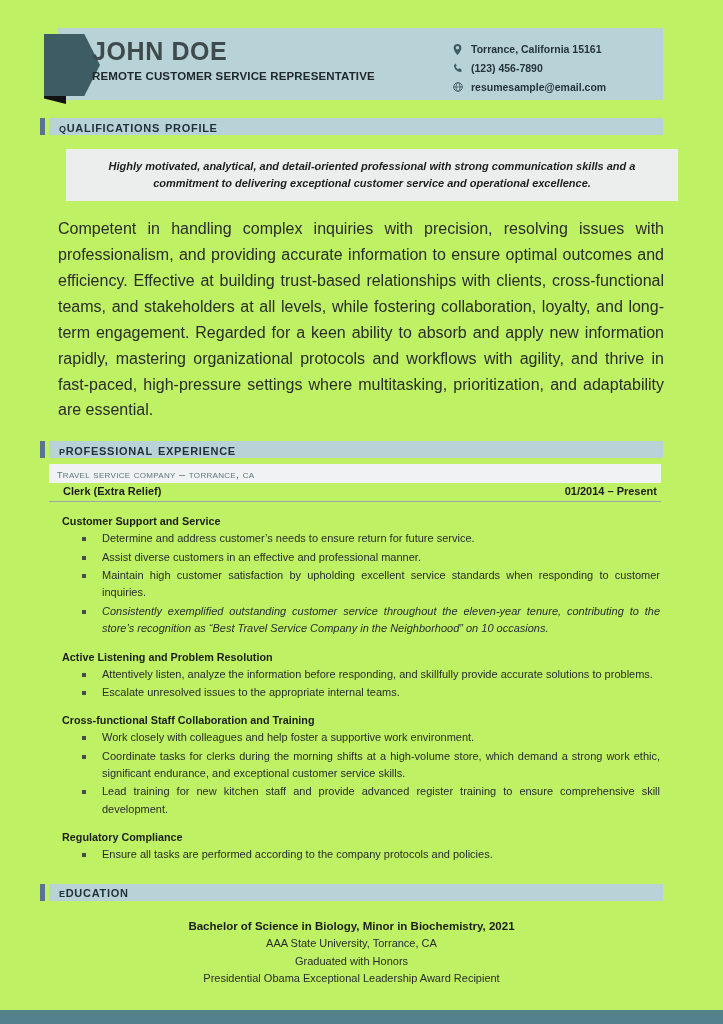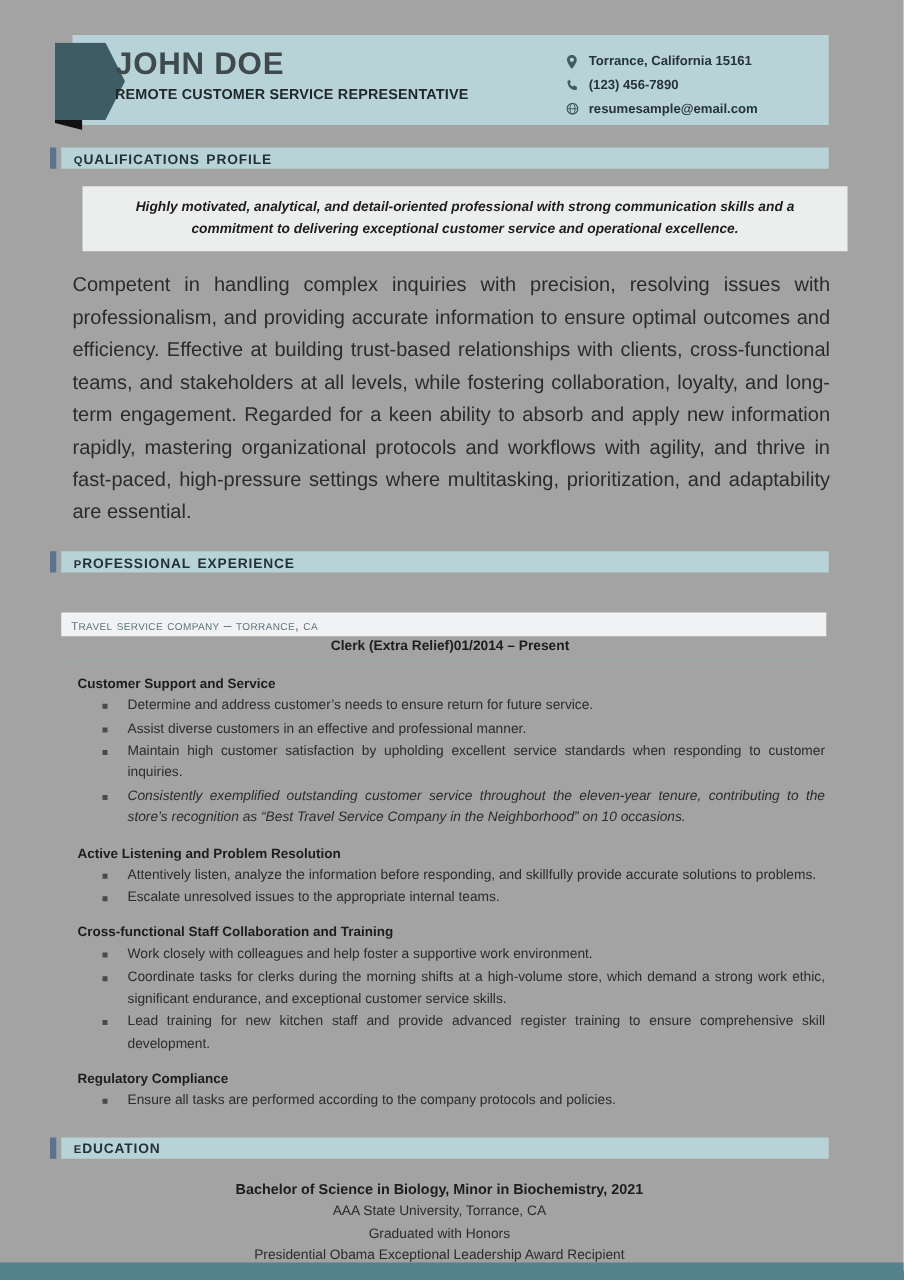--- a/index.html
+++ b/index.html
@@ -14,21 +14,21 @@
     font-family: "Liberation Sans", sans-serif;
     color: #2b2b2b;
     overflow: hidden;
   }
 
   .page {
     position: absolute;
     left: 0; top: 0;
     width: 723px;
     height: 1024px;
-    background: #a3a3a3;
+    background: #bef264;
     box-sizing: border-box;
   }
 
   .content {
     position: absolute;
     left: 40px;
     top: 0;
     width: 623px;
   }
 
@@ -168,42 +168,42 @@
     margin: 15px 0 0 18px;
     width: 606px;
     font-size: 16px;
     line-height: 1.62;
     text-align: justify;
     color: #2b2b2b;
   }
 
   
   .company-row {
-    margin-top: 32px;
+    margin-top: 6px;
     margin-left: 9px;
     width: 612px;
     background: #f0f2f3;
     box-sizing: border-box;
     padding: 2px 0 2px 8px;
     font-size: 11px;
     color: #5d757c;
     letter-spacing: 0.3px;
     font-variant: small-caps;
     text-transform: lowercase;
   }
   .company-row::first-letter { font-size: 13px; }
 
   .role-row {
     margin-left: 9px;
     width: 612px;
     box-sizing: border-box;
     padding: 2px 4px 4px 14px;
     border-bottom: 1.5px solid #9aa8ad;
     display: flex;
-    justify-content: center;
+    justify-content: space-between;
     align-items: baseline;
     font-size: 11px;
     font-weight: bold;
     color: #1d1d1d;
   }
 
   .bullet-group { margin-top: 13px; }
   .group-title {
     margin-left: 22px;
     font-size: 10.8px;

